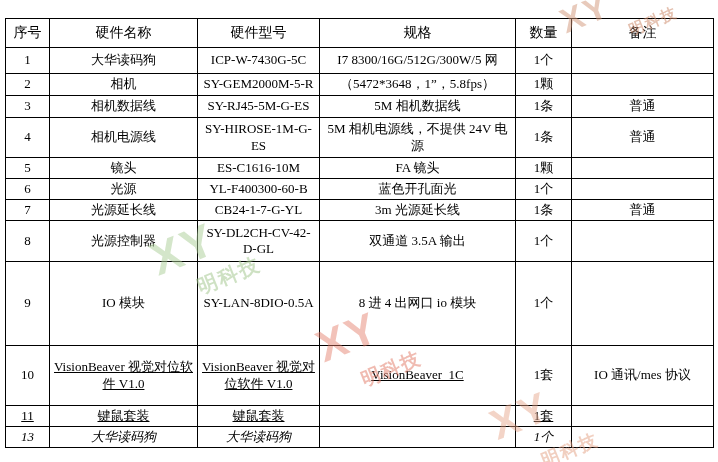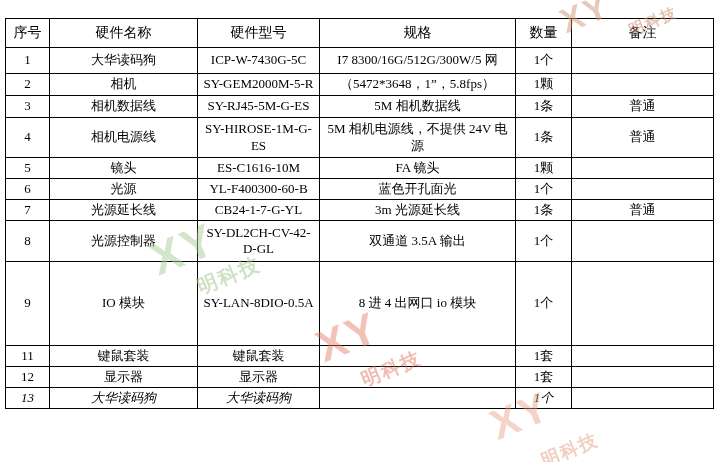--- a/index.html
+++ b/index.html
@@ -54,21 +54,21 @@
   .r-1 { height: 26px; }
   .r-2 { height: 22px; }
   .r-3 { height: 22px; }
   .r-4 { height: 40px; }
   .r-5 { height: 21px; }
   .r-6 { height: 21px; }
   .r-7 { height: 21px; }
   .r-8 { height: 41px; }
   .r-9 { height: 84px; }
   .r-10 { height: 60px; }
-  .r-11 { height: 21px; }
+  .r-11 { height: 21px; text-decoration: underline; }
   .r-12 { height: 21px; }
   .r-13 { height: 21px; font-style: italic; }
 
   .u { text-decoration: underline; }
 
   
   .wm {
     position: absolute;
     inset: 0;
     pointer-events: none;
@@ -221,32 +221,32 @@
         <td></td>
       </tr>
       <tr class="r-9">
         <td>9</td>
         <td>IO 模块</td>
         <td>SY-LAN-8DIO-0.5A</td>
         <td>8 进 4 出网口 io 模块</td>
         <td>1个</td>
         <td></td>
       </tr>
+      <tr class="r-10">
+        <td>10</td>
+        <td class="u">VisionBeaver 视觉对位软件 V1.0</td>
+        <td class="u">VisionBeaver 视觉对位软件 V1.0</td>
+        <td class="u">VisionBeaver_1C</td>
+        <td>1套</td>
+        <td>IO 通讯/mes 协议</td>
+      </tr>
       <tr class="r-11">
         <td>11</td>
         <td>键鼠套装</td>
         <td>键鼠套装</td>
-        <td></td>
-        <td>1套</td>
-        <td></td>
-      </tr>
-      <tr class="r-12">
-        <td>12</td>
-        <td>显示器</td>
-        <td>显示器</td>
         <td></td>
         <td>1套</td>
         <td></td>
       </tr>
       <tr class="r-13">
         <td>13</td>
         <td>大华读码狗</td>
         <td>大华读码狗</td>
         <td></td>
         <td>1个</td>

